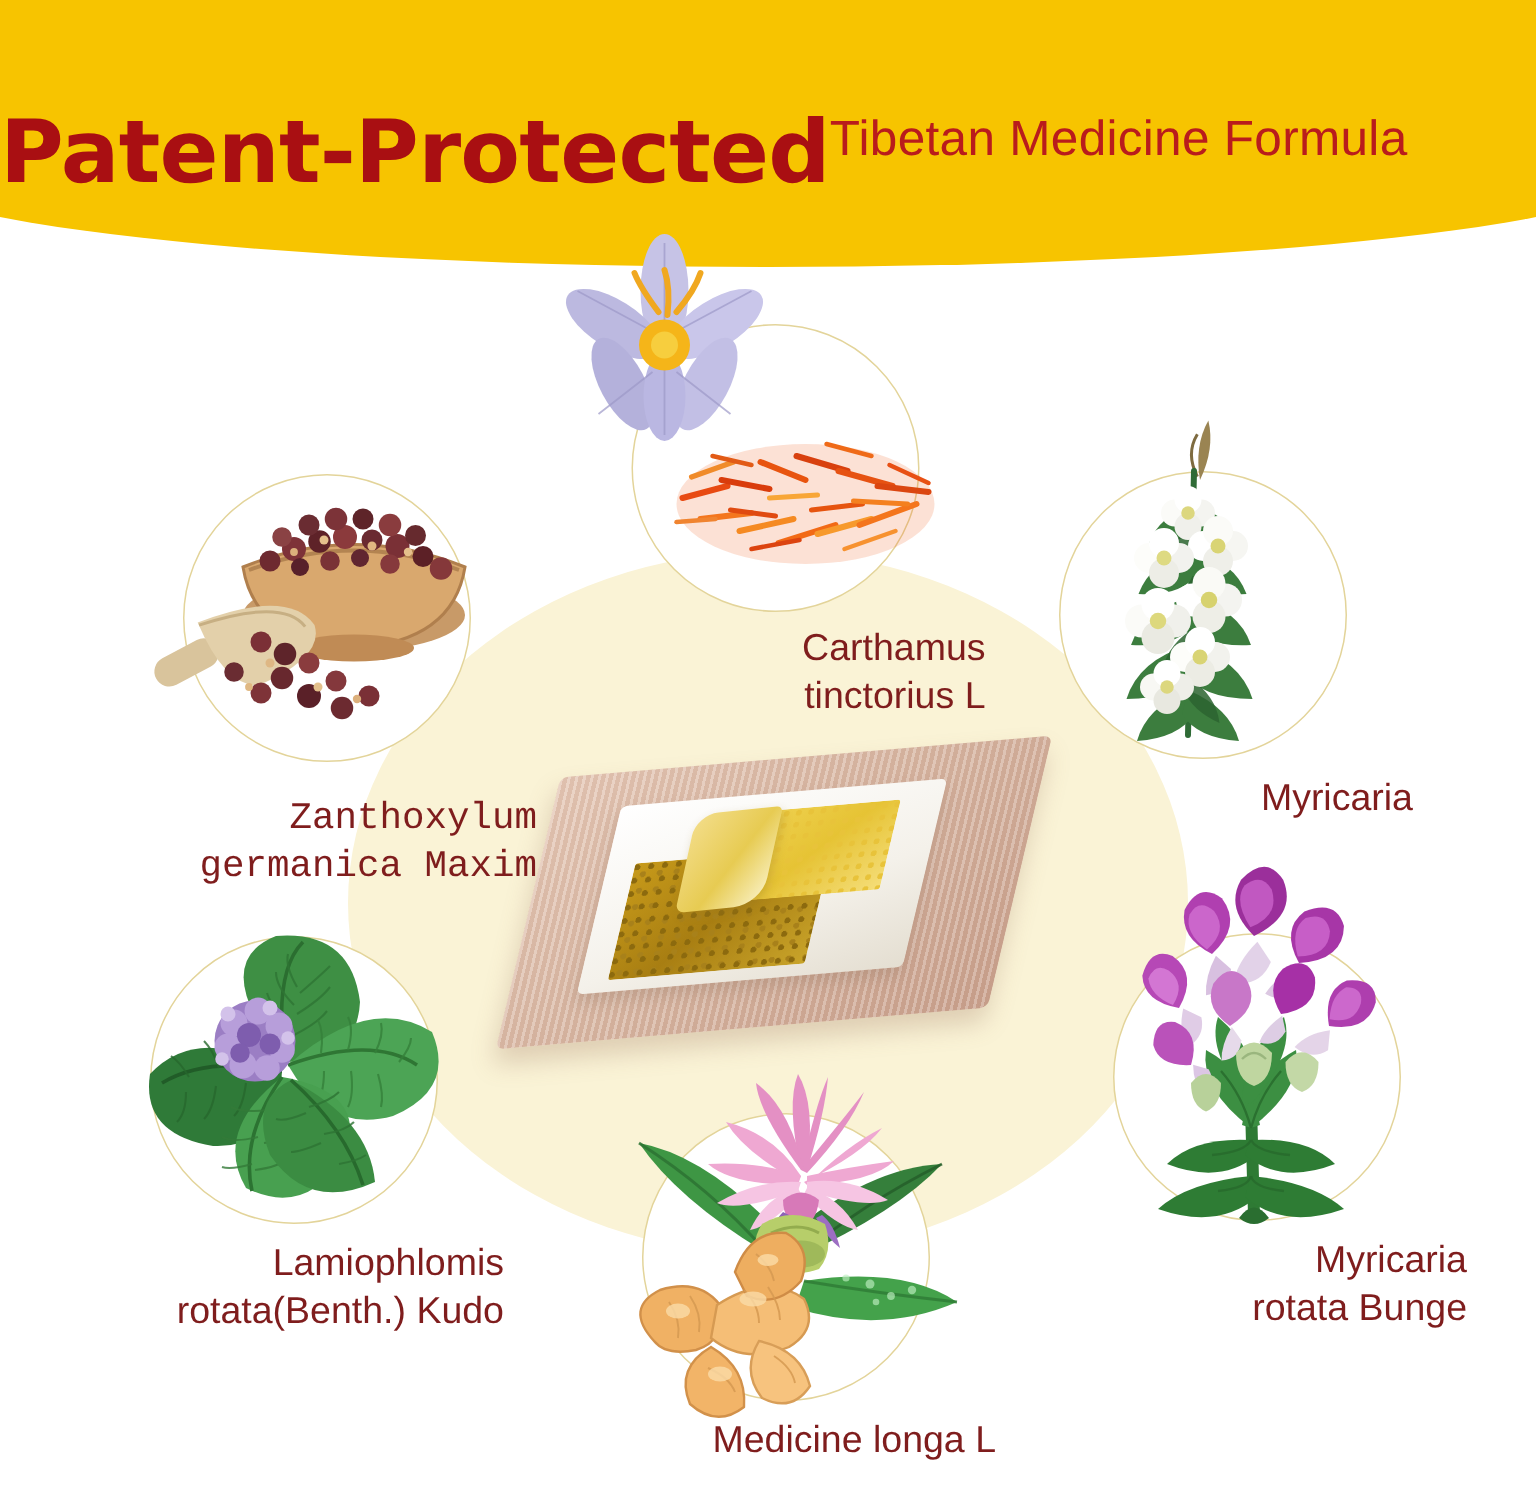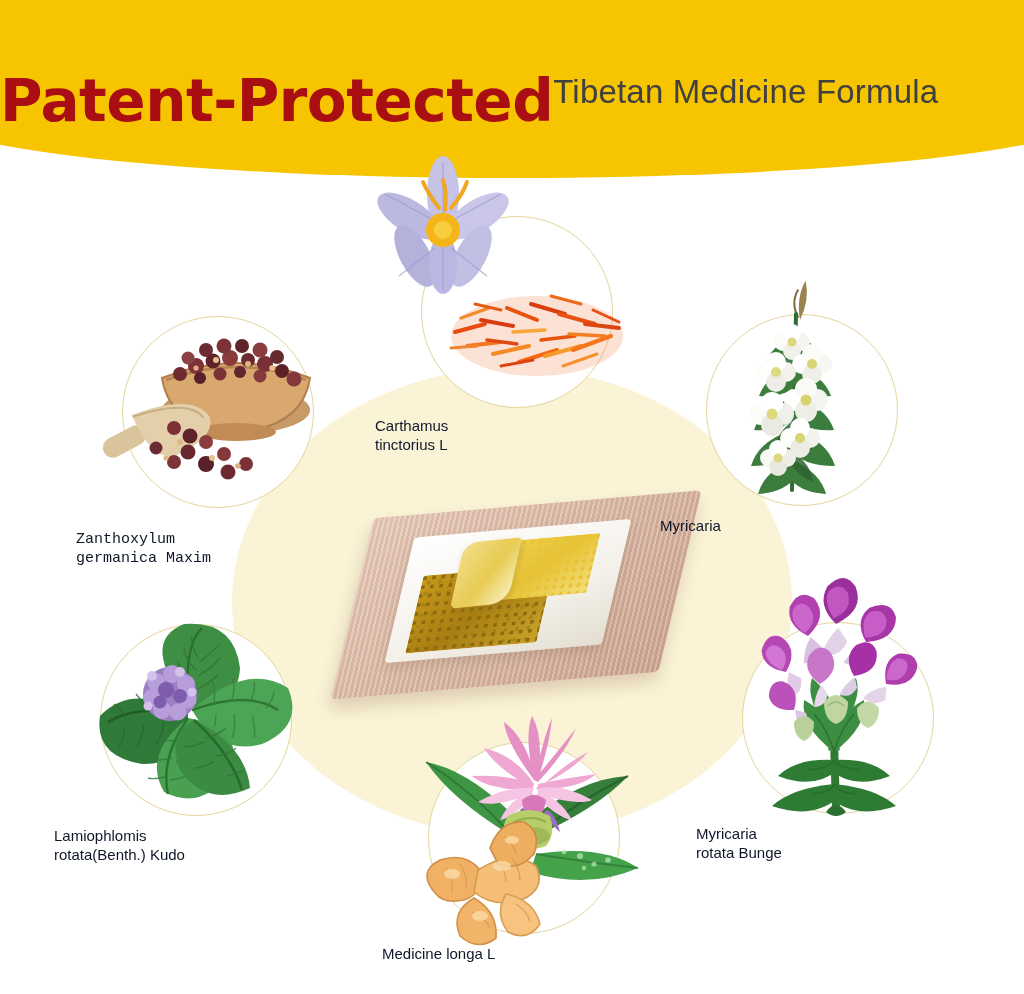--- a/index.html
+++ b/index.html
@@ -29,21 +29,21 @@
     font-size:58px;line-height:1.04;
     font-weight:bold;
     letter-spacing:-0.5px;
     color:#A90F12;
     text-align:center;
     font-family:"DejaVu Sans","Liberation Sans",sans-serif;
   }
   .subtitle{
     margin-top:6px;
     font-size:33px;line-height:1.1;
-    color:#404040;
+    color:#b91c1c;
     text-align:center;
     letter-spacing:0.2px;
     font-family:"Liberation Sans","DejaVu Sans",sans-serif;
   }
 
   
   .center-disc{
     position:absolute;
     left:232px;top:368px;width:560px;height:468px;
     background:#FAF3D6;
@@ -108,23 +108,23 @@
     position:absolute;left:0;top:0;
     width:190px;height:190px;border-radius:50%;
     border:1.6px solid #E3D49A;
     background:#FFFFFF;
     overflow:visible;
   }
   .art{position:absolute;left:0;top:0;width:190px;height:190px;}
   .art svg{position:absolute;left:-34px;top:-34px;width:258px;height:258px;overflow:visible;}
   .label{
     position:absolute;left:-46px;width:282px;
-    text-align:left;
-    color:#0f172a;
-    font-size:15px;line-height:1.28;
+    text-align:right;
+    color:#7f1d1d;
+    font-size:25px;line-height:1.28;
     font-family:"Liberation Sans","DejaVu Sans",sans-serif;
   }
 
   
   #herb-zanthoxylum{left:122px;top:316px;}
   #herb-zanthoxylum .label{top:214px;font-family:Liberation Mono, monospace;}
   #herb-carthamus{left:421px;top:216px;}
   #herb-carthamus .label{top:200px;}
   #herb-myricaria{left:706px;top:314px;}
   #herb-myricaria .label{top:202px;}

